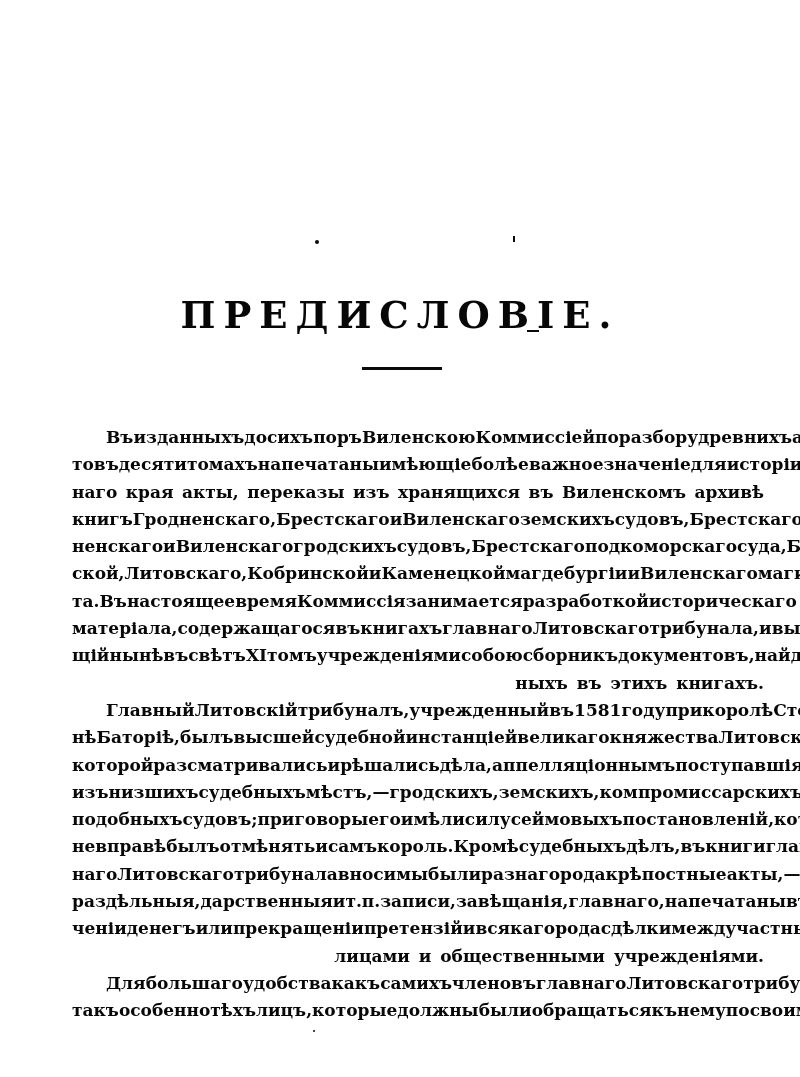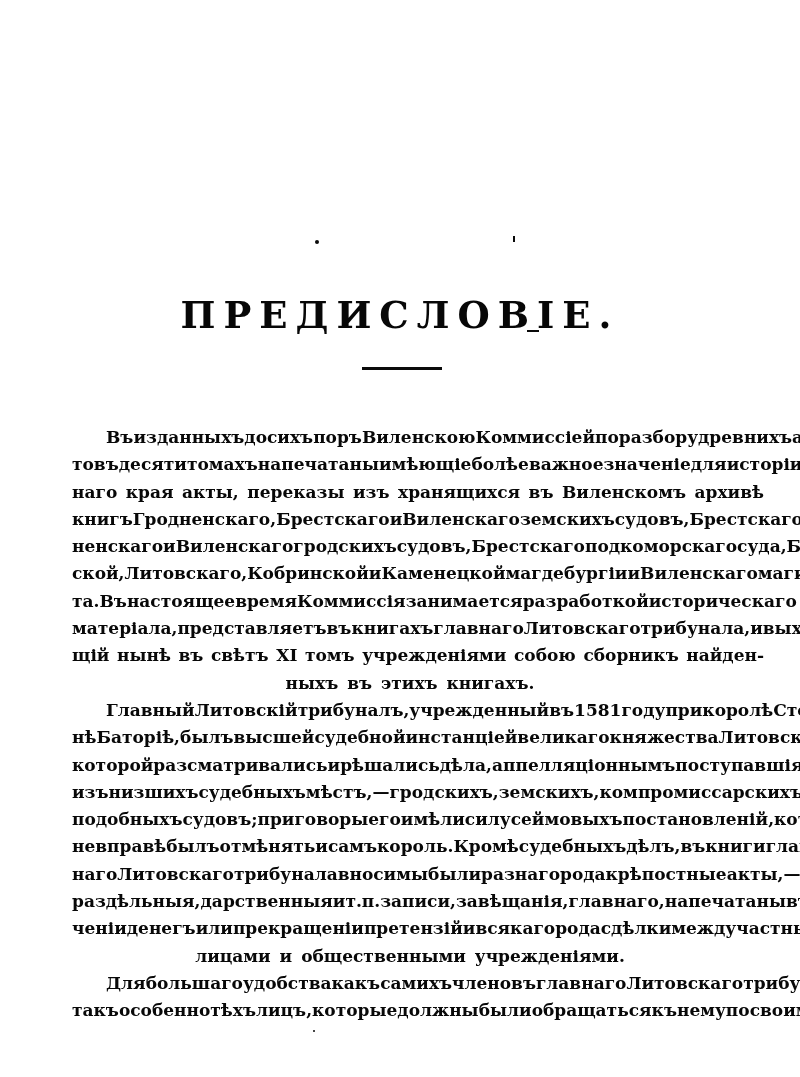--- a/index.html
+++ b/index.html
@@ -56,21 +56,21 @@
   
   .jline {
     display: flex;
     justify-content: space-between;
     margin-left: 32px;
   }
   .indent {
     padding-left: 34px;
   }
   .eline {
-    text-align: center;
+    text-align: right;
     word-spacing: 3px;
     margin-left: 16px;
   }
   .speck {
     position: absolute;
     background: #0a0a0a;
   }
   .speck-dot    { top: 240px; left: 315px; width: 4px;  height: 4px; border-radius: 2px; }
   .speck-tick   { top: 236px; left: 513px; width: 2px;  height: 6px; }
   .speck-dash   { top: 330px; left: 527px; width: 12px; height: 2px; }
@@ -167,39 +167,40 @@
         <span>Въ</span>
         <span>настоящее</span>
         <span>время</span>
         <span>Коммиссія</span>
         <span>занимается</span>
         <span>разработкой</span>
         <span>историческаго</span>
       </div>
     <div class="line jline">
         <span>матеріала,</span>
-        <span>представляетъ</span>
+        <span>содержащагося</span>
         <span>въ</span>
         <span>книгахъ</span>
         <span>главнаго</span>
         <span>Литовскаго</span>
         <span>трибунала,</span>
         <span>и</span>
         <span>выходя-</span>
       </div>
     <div class="line jline">
         <span>щій</span>
         <span>нынѣ</span>
         <span>въ</span>
         <span>свѣтъ</span>
         <span>XI</span>
         <span>томъ</span>
         <span>учрежденіями</span>
         <span>собою</span>
         <span>сборникъ</span>
+        <span>документовъ,</span>
         <span>найден-</span>
       </div>
     <div class="line eline">ныхъ въ этихъ книгахъ.</div>
 
     <div class="line jline indent">
         <span>Главный</span>
         <span>Литовскій</span>
         <span>трибуналъ,</span>
         <span>учрежденный</span>
         <span>въ</span>

